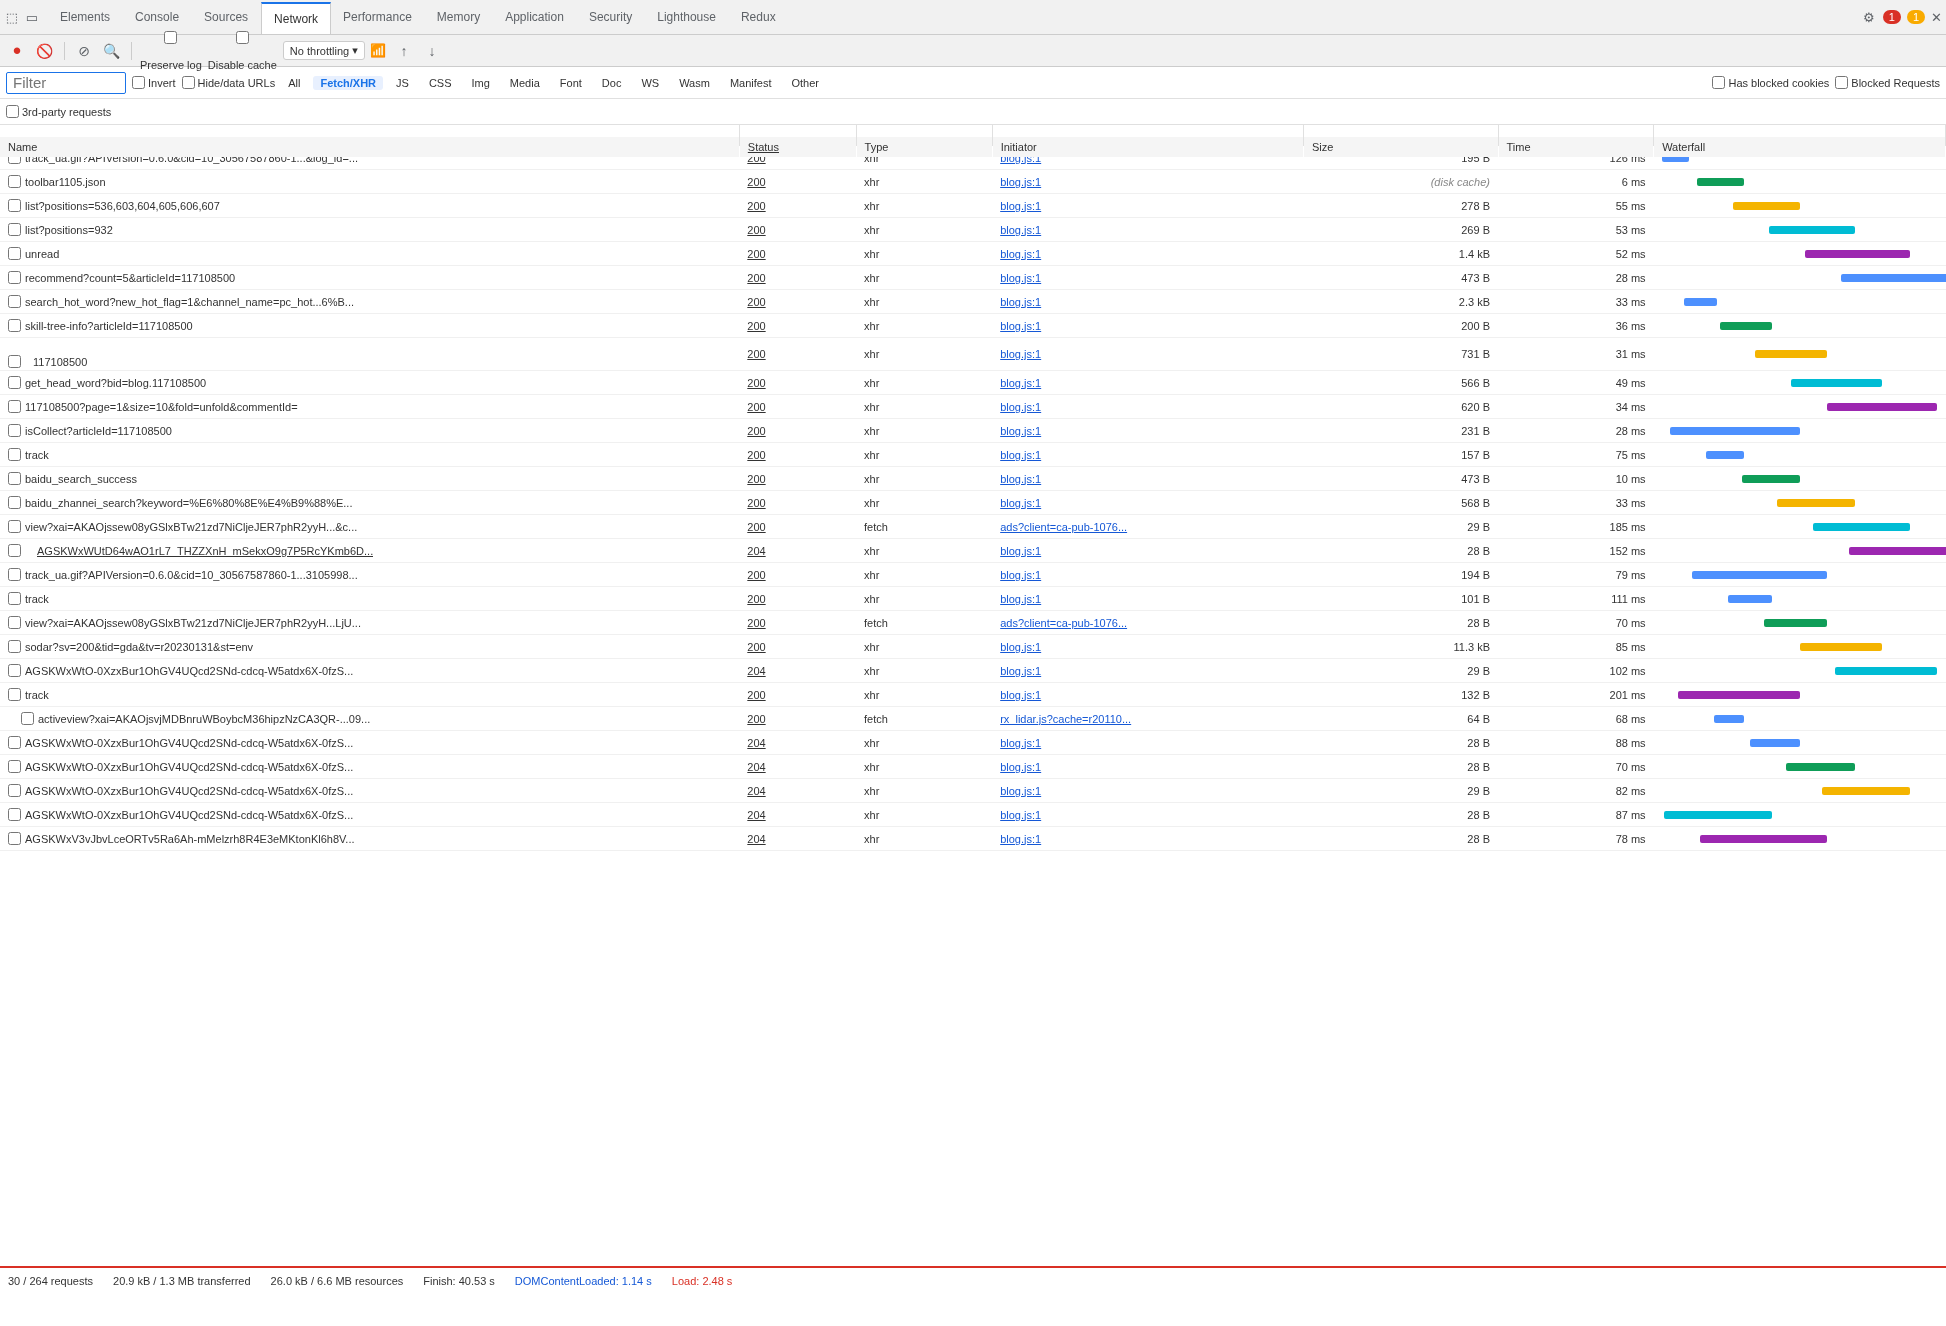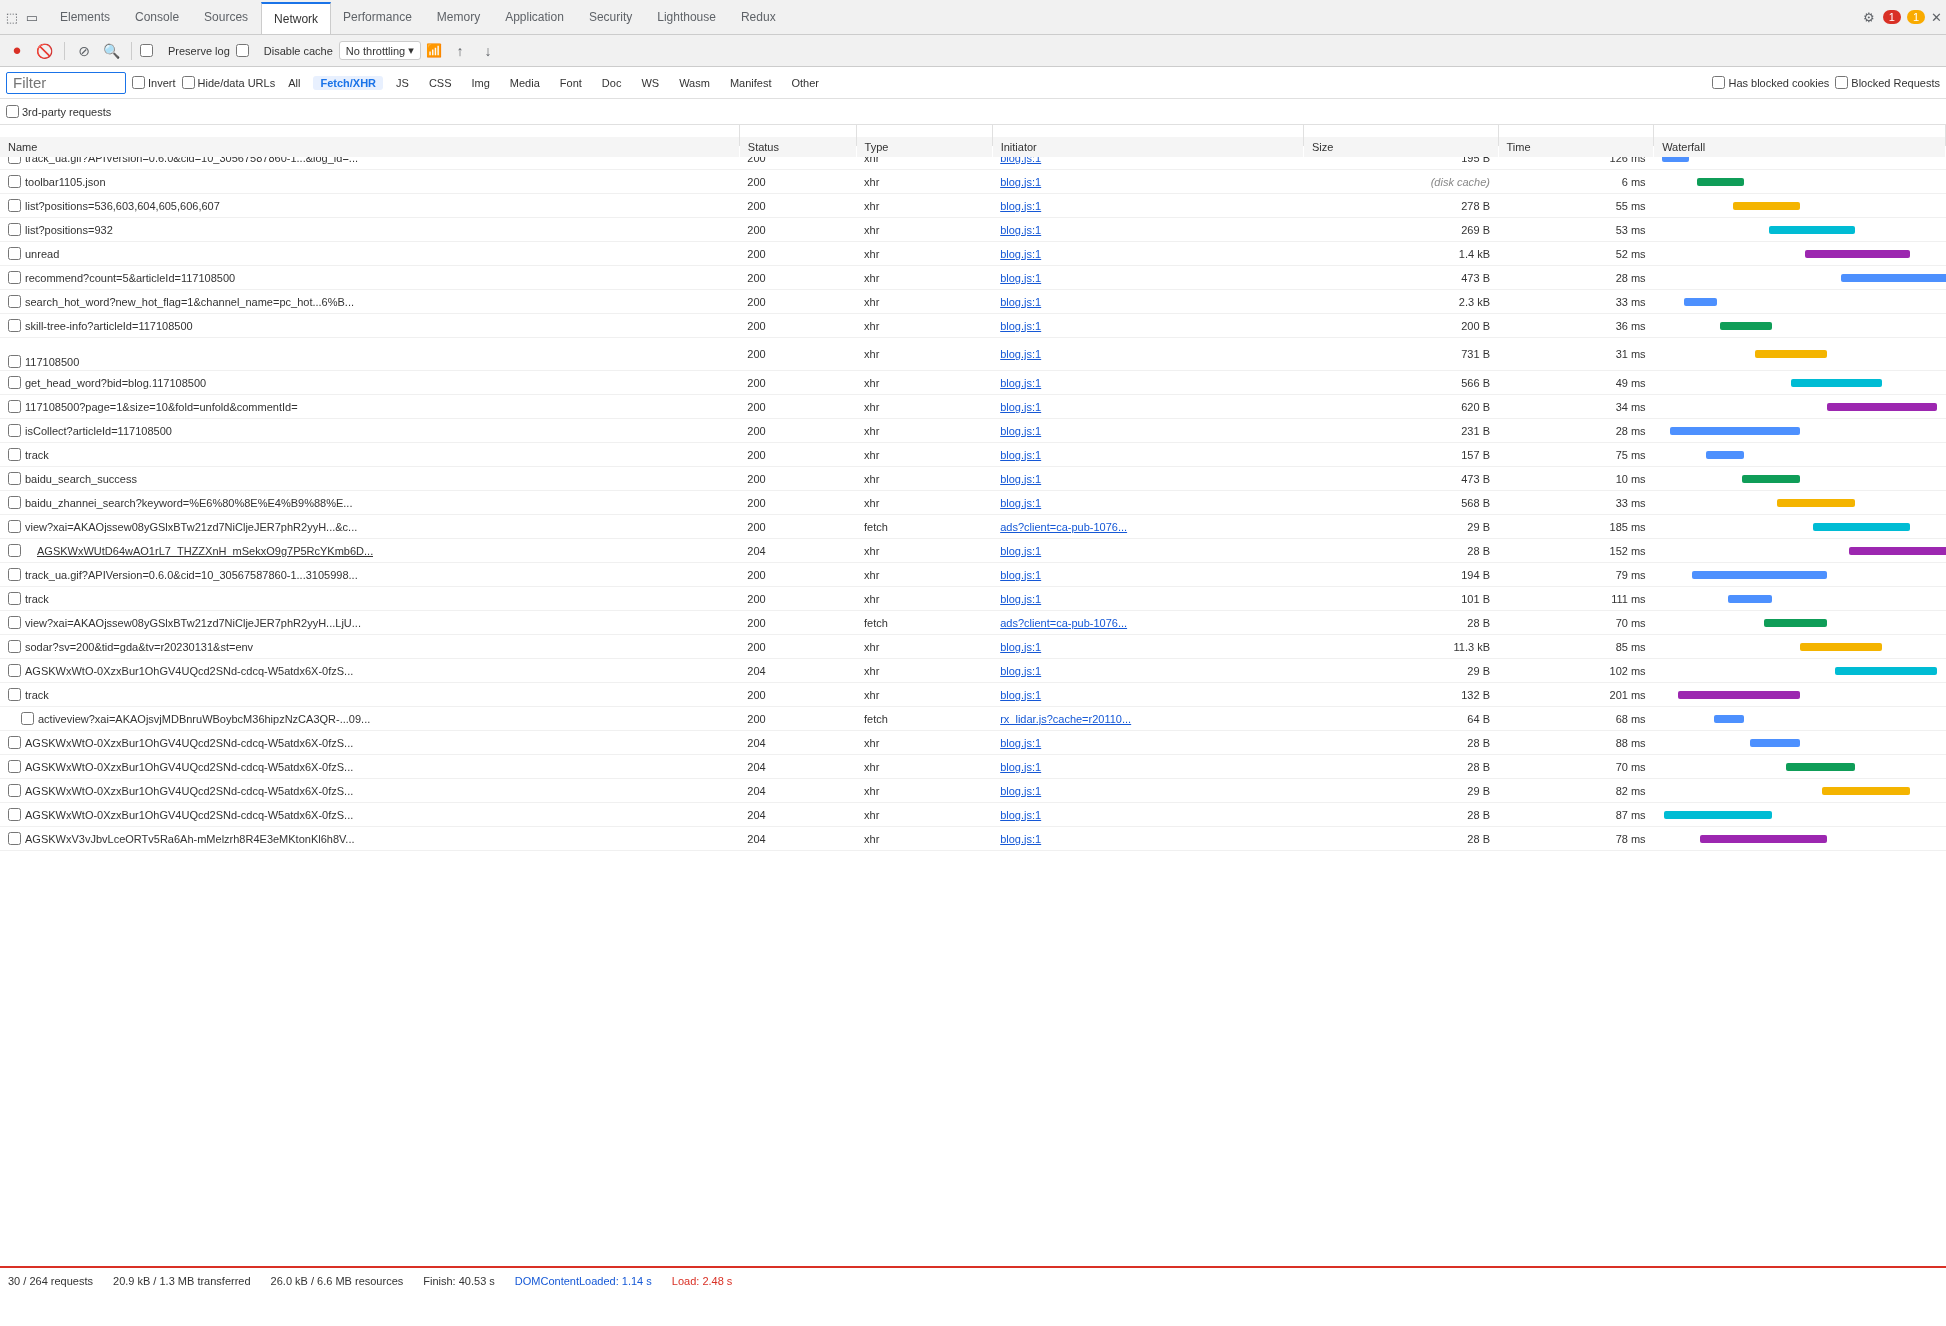--- a/index.html
+++ b/index.html
@@ -29,21 +29,21 @@
     .toolbar {
       display: flex; align-items: center; background: #f1f1f1; border-bottom: 1px solid #ccc;
       height: 32px; padding: 0 6px; gap: 6px;
     }
     .toolbar-btn {
       width: 22px; height: 22px; display: flex; align-items: center; justify-content: center;
       cursor: pointer; border: none; background: transparent; color: #5f6368; font-size: 14px; border-radius: 3px;
     }
     .toolbar-btn.red { color: #d93025; }
     .toolbar-divider { width: 1px; height: 18px; background: #ccc; margin: 0 2px; }
-    .toolbar-checkbox { display: flex; align-items: center; gap: 15px; font-size: 11px; color: #333; cursor: pointer; }
+    .toolbar-checkbox { display: flex; align-items: center; gap: 15px; font-size: 11px; color: #333; cursor: pointer; flex-direction: column; }
     .toolbar-checkbox input { cursor: pointer; }
     .throttle-select {
       display: flex; align-items: center; gap: 3px; font-size: 11px; padding: 2px 6px;
       border: 1px solid #ccc; border-radius: 3px; background: #fff; cursor: pointer;
     }
     .online-icon { font-size: 13px; color: #5f6368; cursor: pointer; }
 
     
     .filter-row {
       display: flex; align-items: center; background: #fff; border-bottom: 1px solid #e0e0e0;
@@ -74,21 +74,21 @@
 
     .network-table thead tr {
       background: #f5f5f5; border-bottom: 1px solid #e0e0e0;
       position: sticky; top: 12px; z-index: 10;
     }
     .network-table thead th {
       padding: 4px 8px; text-align: left; font-weight: 500; font-size: 11px;
       color: #333; border-right: 1px solid #e0e0e0; white-space: nowrap; cursor: pointer;
     }
     .col-name { width: 38%; }
-    .col-status { width: 6%; }
+    .col-status { width: 6%; text-decoration: underline; }
     .col-type { width: 7%; }
     .col-initiator { width: 16%; }
     .col-size { width: 10%; text-align: right; }
     .col-time { width: 8%; text-align: right; }
     .col-waterfall { width: 15%; }
 
     .network-table tbody tr {
       border-bottom: 1px solid #f0f0f0; height: 24px; cursor: pointer;
     }
     .network-table tbody td {
@@ -368,21 +368,21 @@
           <td class="col-size td-size">200 B</td>
           <td class="col-time td-time">36 ms</td>
           <td class="col-waterfall">
             <div class="waterfall-bar-container" style="position: relative; height: 12px;">
               <div class="waterfall-bar" style="left: 21%; width: 19%; background: rgb(15, 157, 88);"></div>
             </div>
           </td>
         </tr>
         <tr>
           <td class="col-name" style="max-width: 0px;">
-            <div class="td-name" style="display: flex; align-items: center; gap: 4px; margin-top: 15px;">
+            <div class="td-name" style="display: flex; align-items: center; gap: 12px; margin-top: 15px;">
               <input type="checkbox" class="row-checkbox" style="">
               <span class="name-text" style="overflow: hidden; text-overflow: ellipsis; white-space: nowrap;">117108500</span>
             </div>
           </td>
           <td class="col-status td-status">200</td>
           <td class="col-type td-type">xhr</td>
           <td class="col-initiator td-initiator" style="max-width: 0px; overflow: hidden; text-overflow: ellipsis;">blog.js:1</td>
           <td class="col-size td-size">731 B</td>
           <td class="col-time td-time">31 ms</td>
           <td class="col-waterfall">

